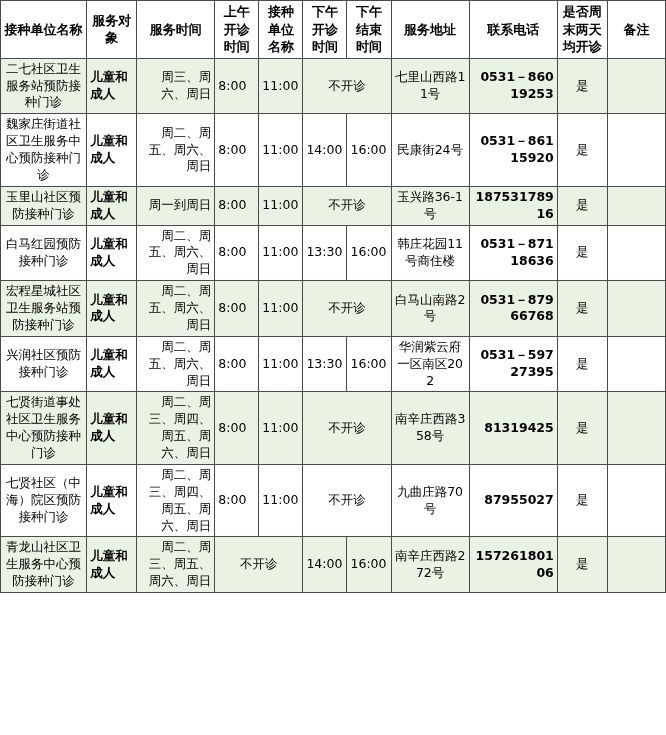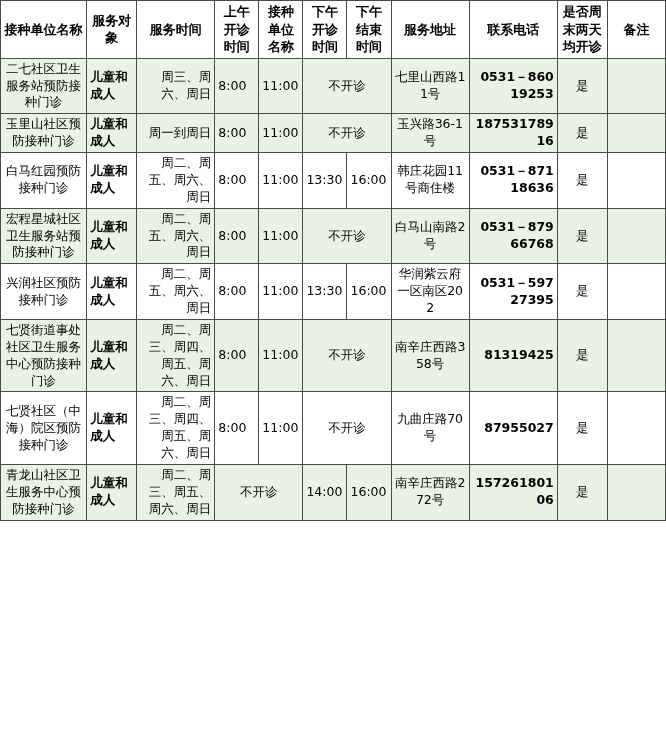--- a/index.html
+++ b/index.html
@@ -99,20 +99,33 @@
         <td class="target">儿童和成人</td>
         <td class="days">周三、周六、周日</td>
         <td class="time">8:00</td>
         <td class="time">11:00</td>
         <td class="closed" colspan="2">不开诊</td>
         <td class="addr">七里山西路11号</td>
         <td class="phone">0531－86019253</td>
         <td class="weekend">是</td>
         <td class="remark"></td>
       </tr>
+      <tr class="plain">
+        <td class="name">魏家庄街道社区卫生服务中心预防接种门诊</td>
+        <td class="target">儿童和成人</td>
+        <td class="days">周二、周五、周六、周日</td>
+        <td class="time">8:00</td>
+        <td class="time">11:00</td>
+        <td class="time">14:00</td>
+        <td class="time">16:00</td>
+        <td class="addr">民康街24号</td>
+        <td class="phone">0531－86115920</td>
+        <td class="weekend">是</td>
+        <td class="remark"></td>
+      </tr>
       <tr class="shade">
         <td class="name">玉里山社区预防接种门诊</td>
         <td class="target">儿童和成人</td>
         <td class="days">周一到周日</td>
         <td class="time">8:00</td>
         <td class="time">11:00</td>
         <td class="closed" colspan="2">不开诊</td>
         <td class="addr">玉兴路36-1号</td>
         <td class="phone">18753178916</td>
         <td class="weekend">是</td>

